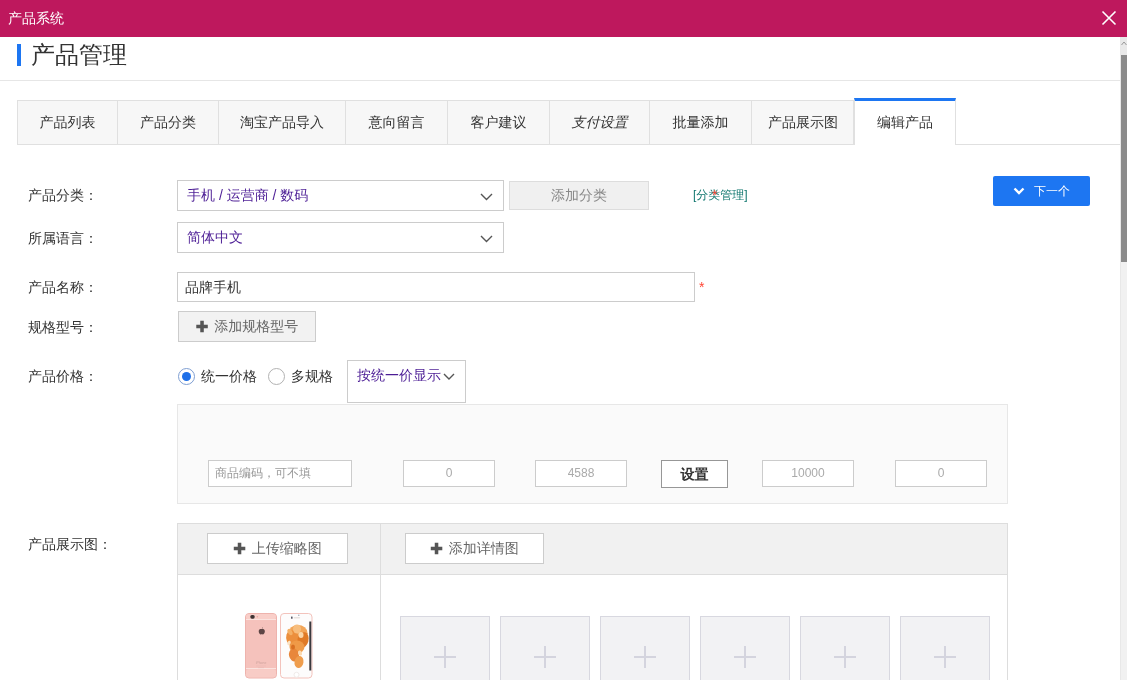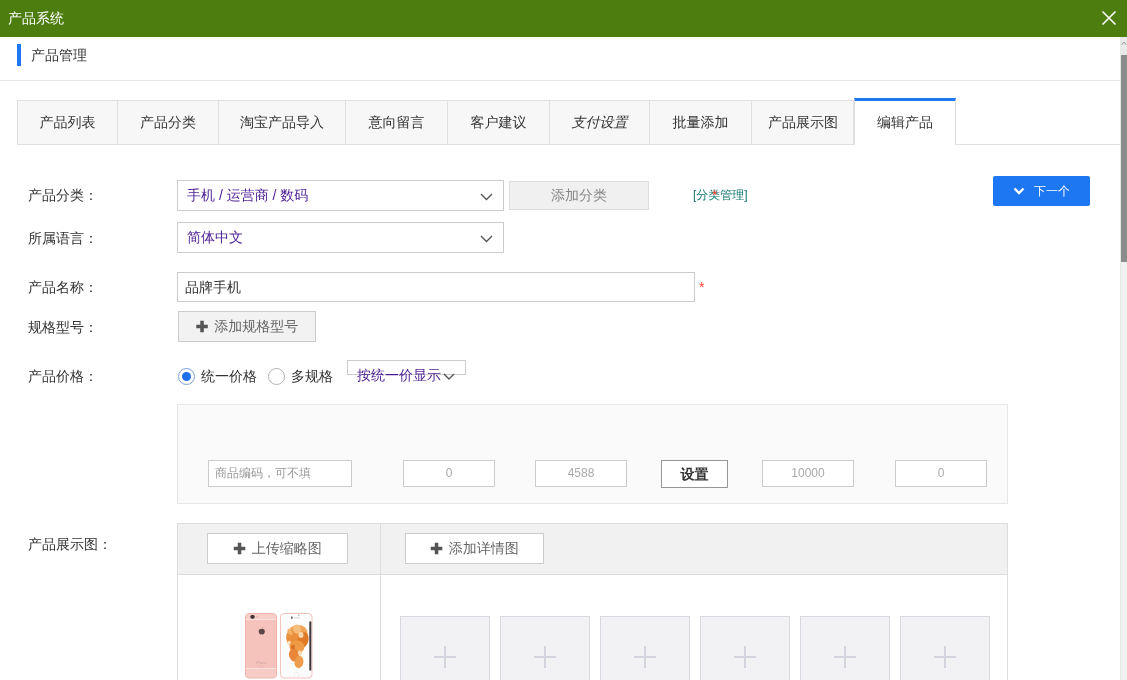--- a/index.html
+++ b/index.html
@@ -1,26 +1,26 @@
 <!DOCTYPE html>
 <html><head>
 <meta charset="utf-8">
 <style>
 * { margin:0; padding:0; box-sizing:border-box; }
 html,body { width:1127px; height:680px; }
 body { position:relative; overflow:hidden; background:#fff; font-family:"Liberation Sans",sans-serif; }
 .abs { position:absolute; }
 .t14 { font-size:14px; color:#333; line-height:20px; }
 
-#topbar { left:0; top:0; width:1127px; height:37px; background:#4d7c0f; }
+#topbar { left:0; top:0; width:1127px; height:37px; background:#be185d; }
 #topbar .title { position:absolute; left:8px; top:0; line-height:37px; font-size:14px; color:#fff; }
 #closex { position:absolute; left:1101px; top:10px; }
 
 #hbar { left:17px; top:44px; width:4px; height:22px; background:#1d76f2; }
-#htxt { left:31px; top:44px; font-size:14px; line-height:22px; color:#333; }
+#htxt { left:31px; top:44px; font-size:24px; line-height:22px; color:#333; }
 #hr1 { left:0; top:80px; width:1120px; height:1px; background:#e6e6e6; }
 
 .tabstrip { left:17px; top:100px; width:837px; height:44px; background:#f7f7f7; border:1px solid #e0e0e0; border-bottom:none; }
 .tabdiv { top:100px; width:1px; height:44px; background:#e0e0e0; }
 .tablbl { top:100px; height:44px; line-height:44px; font-size:14px; color:#333; text-align:center; }
 #tabline1 { left:17px; top:144px; width:837px; height:1px; background:#e0e0e0; }
 #tabline2 { left:955px; top:144px; width:165px; height:1px; background:#e0e0e0; }
 #tabactive { left:854px; top:98px; width:102px; height:47px; background:#fff; border-left:1px solid #e0e0e0; border-right:1px solid #e0e0e0; border-top:3px solid #1d76f2; }
 #tabactive span { display:block; text-align:center; line-height:42px; font-size:14px; color:#333; }
 
@@ -41,21 +41,21 @@
 #star2 { left:699px; top:279px; }
 #btnspec { left:178px; top:311px; width:138px; height:31px; background:#f2f2f2; border:1px solid #ccc; display:flex; align-items:center; justify-content:center; font-size:14px; color:#666; }
 .plus { font-weight:bold; color:#555; font-size:15px; margin-right:6px; }
 
 .radio { width:17px; height:17px; border-radius:50%; background:#fff; }
 #rad1 { left:178px; top:368px; border:1px solid #7e9ed2; }
 #rad1 i { position:absolute; left:3px; top:3px; width:9px; height:9px; border-radius:50%; background:#1e6fe8; display:block; }
 #rad2 { left:268px; top:368px; border:1px solid #b2b2b2; }
 #radlbl1 { left:201px; top:366px; }
 #radlbl2 { left:291px; top:366px;text-align:center; }
-#sel3 { left:347px; top:360px; width:119px; height:15px; }
+#sel3 { left:347px; top:360px; width:119px; height:43px; }
 
 #tbl { left:177px; top:404px; width:831px; height:100px; border:1px solid #e7e7e7; background:#fafafa; }
 #thead { position:absolute; left:0; top:0; width:829px; height:36px; background:#f4f4f4; border-bottom:1px solid #e7e7e7; }
 .th { position:absolute; top:8px; font-size:14px; color:#333; line-height:20px; white-space:nowrap; }
 .thc { transform:translateX(-50%); }
 .tin { position:absolute; top:55px; height:27px; border:1px solid #ccc; background:#fff; font-size:12px; }
 .tinc { text-align:center; color:#aaa; line-height:25px; }
 #setbtn { position:absolute; left:483px; top:55px; width:67px; height:28px; border:1px solid #979797; background:#fff; font-weight:bold; font-size:14px; color:#333; text-align:center; line-height:26px; }
 
 #panel { left:177px; top:523px; width:831px; height:190px; border:1px solid #ddd; background:#fff; }

